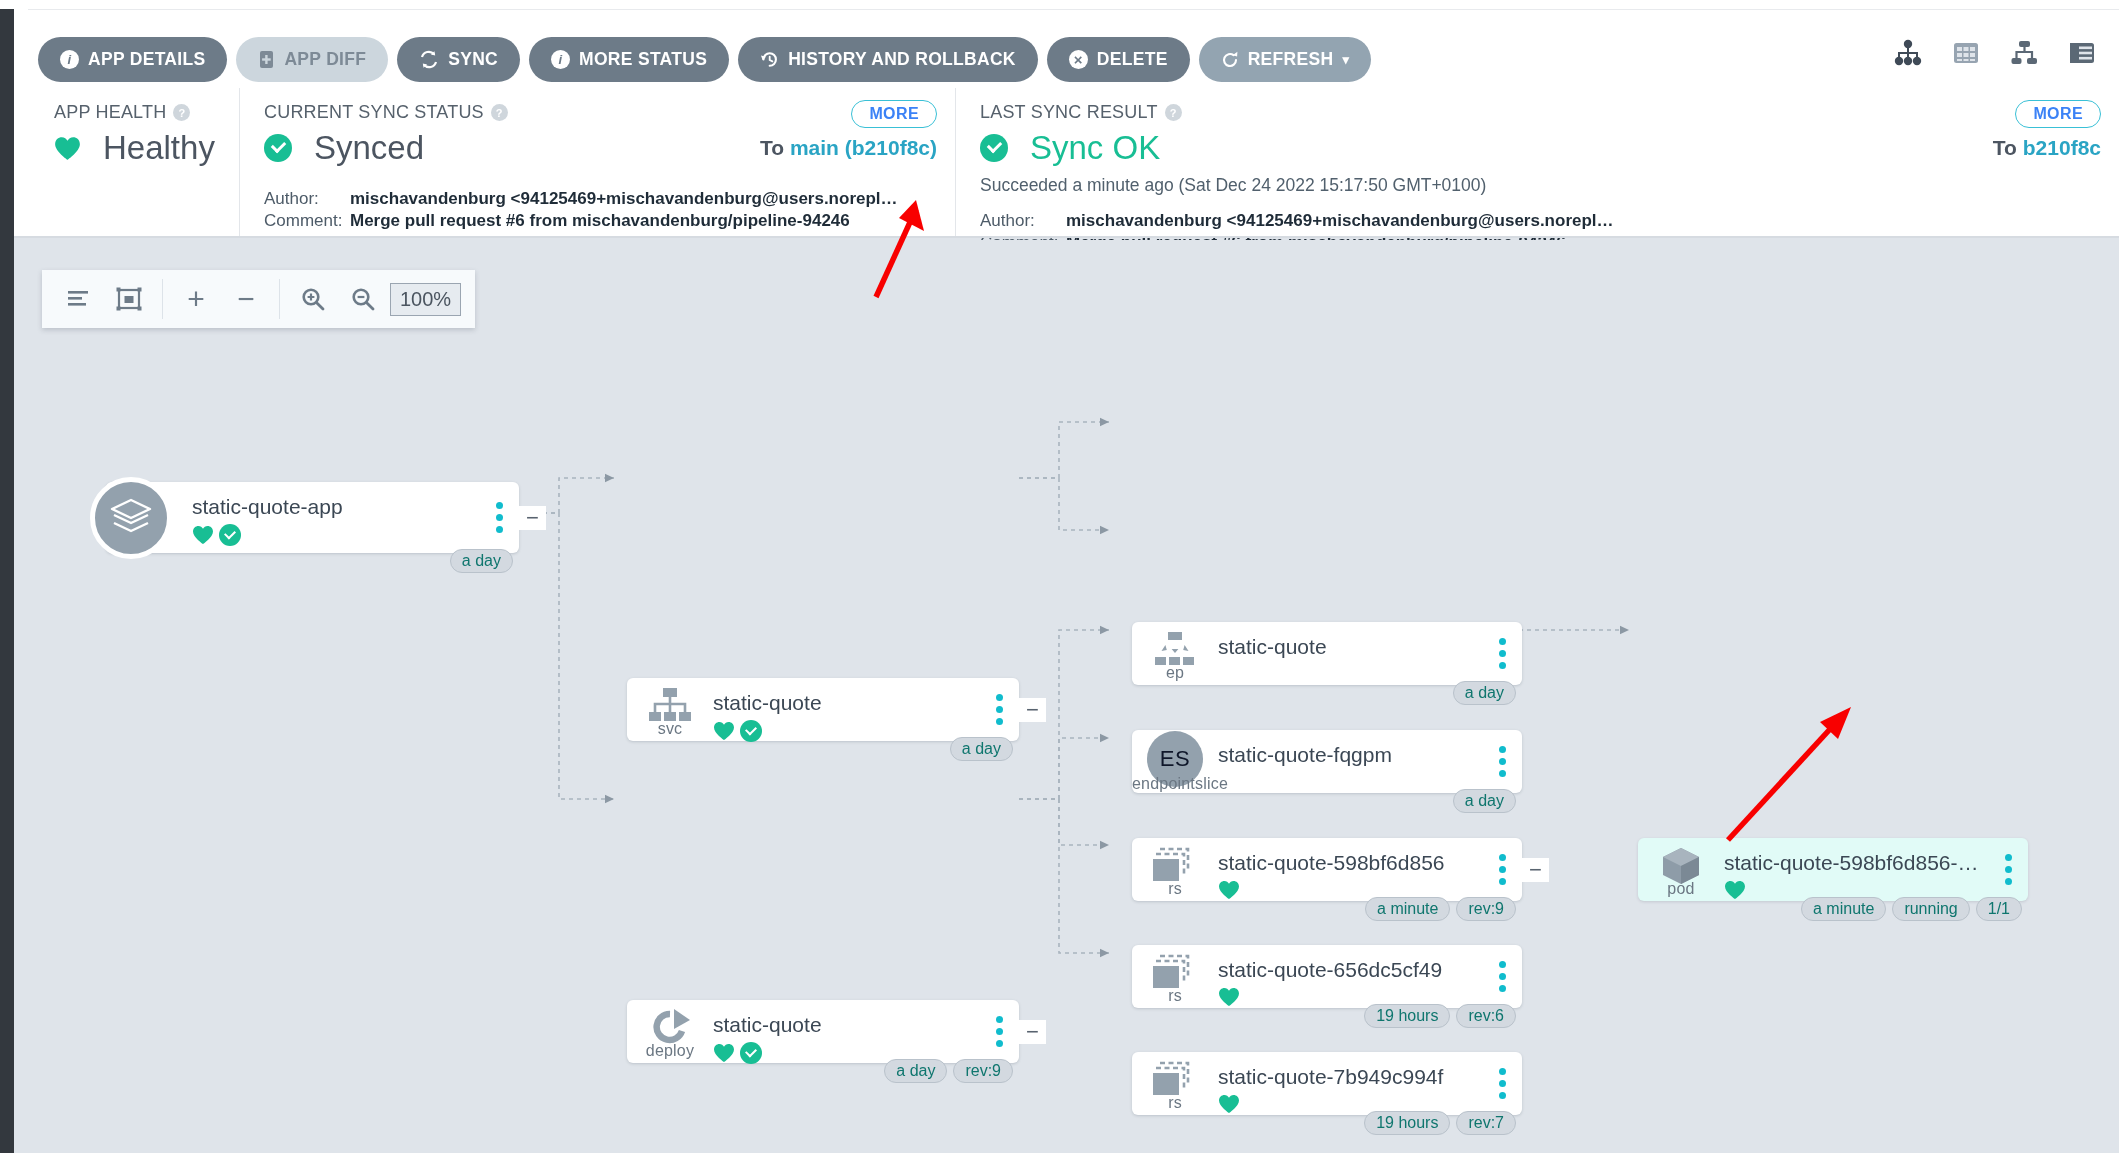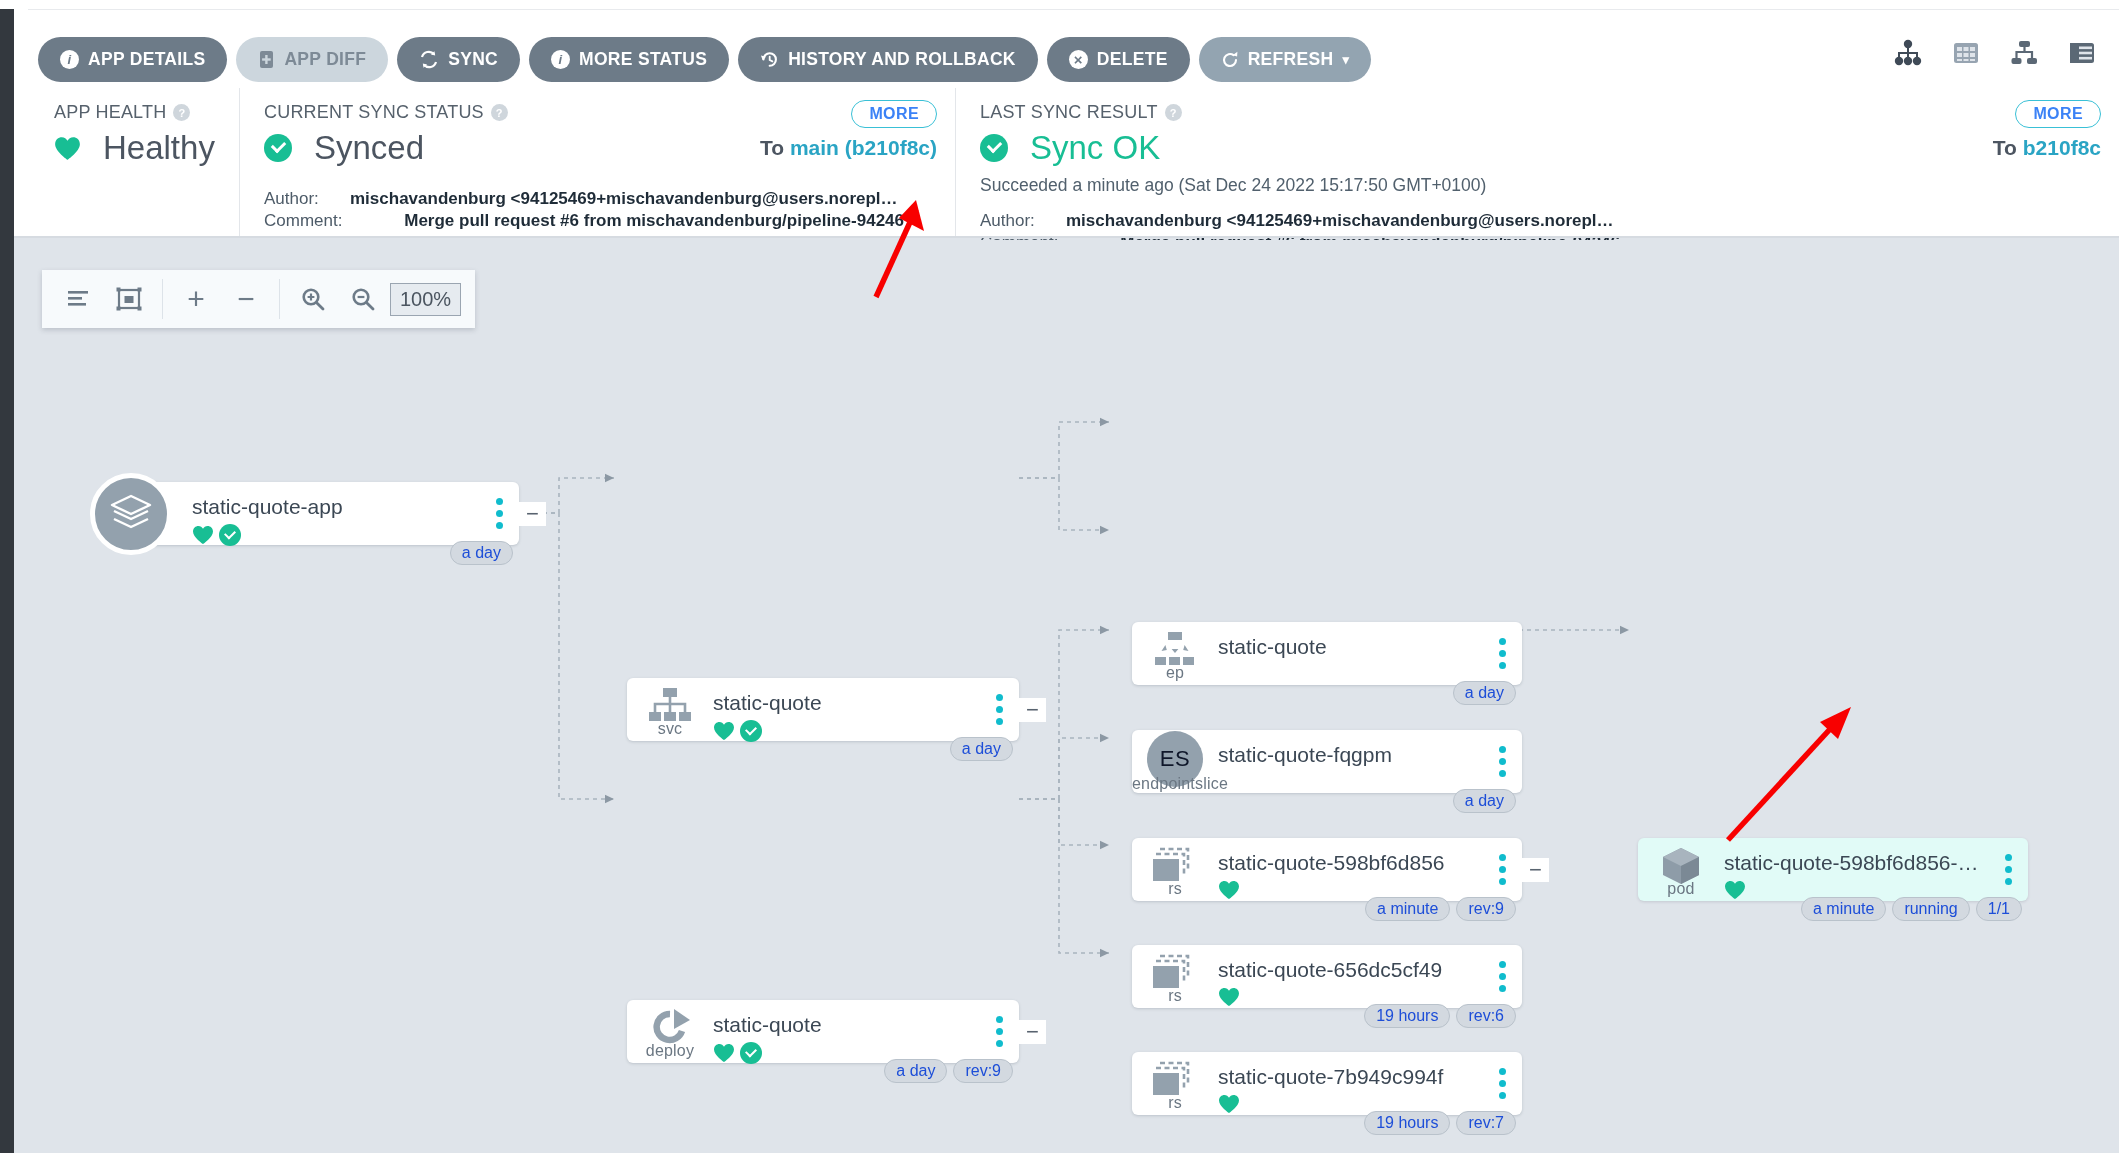--- a/index.html
+++ b/index.html
@@ -129,21 +129,21 @@
   .succeeded {
     margin-top: 8px; font-size: 17.5px; color: #51606d; white-space: nowrap;
   }
   .kv {
     margin-top: 5px; display: grid;
     grid-template-columns: 86px 1fr; row-gap: 2px;
     font-size: 17px; color: #3b4754;
   }
   .kv .k { color: #4d5b68; font-weight: 400; }
   .kv .v { font-weight: 700; color: #1f2c38; white-space: nowrap; overflow: hidden; text-overflow: ellipsis; }
-  .kv .v.right { text-align: right; }
+  .kv .v.right { text-align: left; }
   .col-sync .kv { width: 640px; position: absolute; left: 24px; top: 96px; }
   .col-last .kv { width: 640px; position: absolute; left: 24px; top: 118px; }
 
   
   .canvas {
     position: absolute; left: 14px; top: 240px; right: 0; bottom: 0;
     background: #dfe4ea; overflow: hidden;
   }
   .edges { position: absolute; left: 0; top: 0; width: 2105px; height: 913px; }
 
@@ -197,21 +197,21 @@
   .kebab i {
     display: block; width: 7px; height: 7px; border-radius: 50%;
     background: #10bccd; margin: 2.5px 0;
   }
   .kebab span { display: flex; flex-direction: column; }
   .badges {
     position: absolute; right: 6px; bottom: -20px;
     display: flex; gap: 6px;
   }
   .badge {
-    background: #d3d9e0; color: #1d4ed8; border: 1px solid #b9c2cb;
+    background: #d3d9e0; color: #0f766e; border: 1px solid #b9c2cb;
     border-radius: 12px; padding: 2px 11px; font-size: 16px; white-space: nowrap;
   }
   .collapse {
     position: absolute; right: -27px; top: 50%; transform: translateY(-50%);
     width: 27px; height: 24px; background: #fff;
     display: flex; align-items: center; justify-content: center;
     font-size: 22px; color: #58636f; cursor: pointer; line-height: 1;
   }
   
   .app-circle {
@@ -471,21 +471,21 @@
       <button class="zbtn">
         <svg width="26" height="26" viewBox="0 0 26 26">
           <circle cx="11" cy="11" r="7.3" fill="none" stroke="#6d7b88" stroke-width="2.6"></circle>
           <path d="M16.4 16.4 L23 23" stroke="#6d7b88" stroke-width="2.8" stroke-linecap="round"></path>
           <path d="M7.6 11 h6.8" stroke="#6d7b88" stroke-width="2.2"></path>
         </svg>
       </button>
       <span class="zoomval">100%</span>
     </div>
 
-    <div class="node app" style="left:92px; top:242px; width:413px; height:63px;">
+    <div class="node app" style="left:92px; top:242px; width:413px; height:71px;">
       <div class="app-circle">
         <svg width="46" height="44" viewBox="0 0 46 44">
           <g fill="none" stroke="#ffffff" stroke-width="2.4" stroke-linejoin="round">
             <path d="M23 4 L42 13 L23 22 L4 13 Z"></path>
             <path d="M6 19 L23 27 L40 19"></path>
             <path d="M6 27 L23 35 L40 27"></path>
           </g>
         </svg>
       </div>
       <div class="node-ic"></div>

